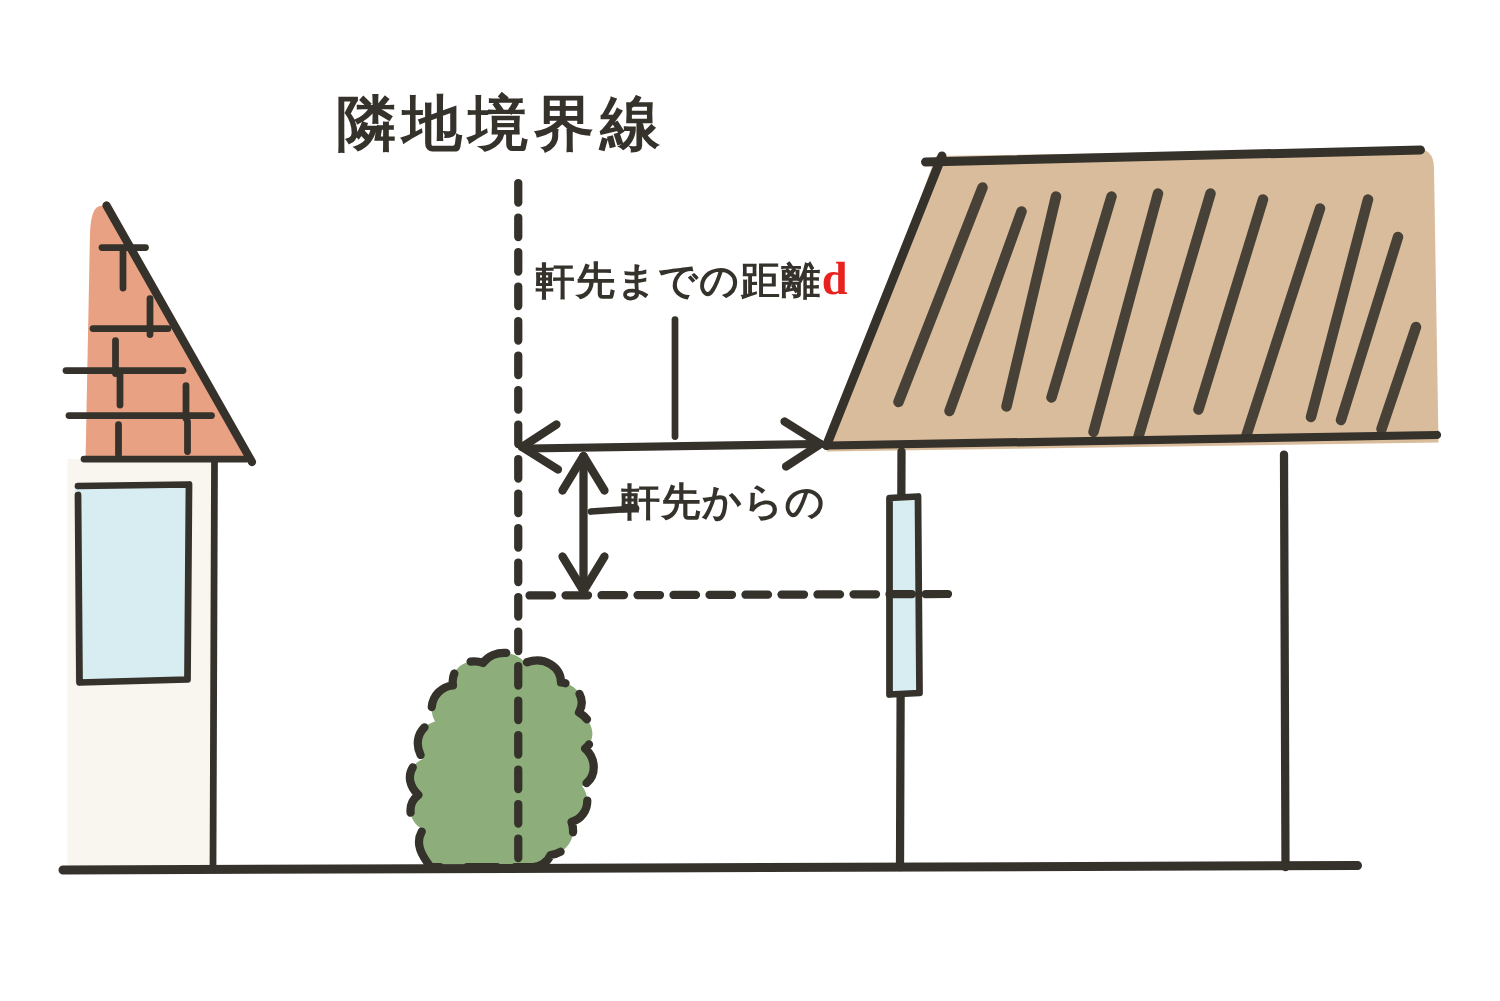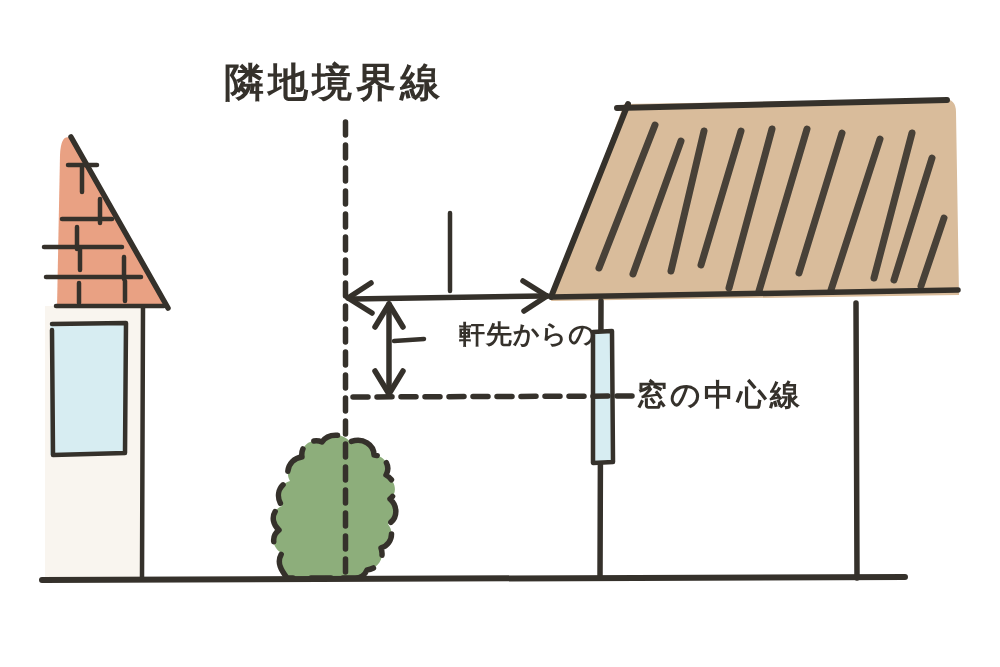--- a/index.html
+++ b/index.html
@@ -19,21 +19,21 @@
   .fill-wall{fill:var(--left-house-wall);}
   .fill-glass{fill:var(--window-glass);}
   .fill-right-roof{fill:var(--right-house-roof);}
   .fill-bush{fill:var(--bush-green);}
   .hatch{opacity:.88;}
   
   .label{position:absolute;color:var(--ink);font-weight:700;white-space:nowrap;}
   .label-boundary{left:224px;top:55px;font-size:40px;letter-spacing:4px;}
   .label-distance{left:357px;top:168px;font-size:26px;letter-spacing:1px;}
   .label-distance .accent{font-size:31px;}
-  .label-height{left:414px;top:317px;font-size:26px;line-height:35px;letter-spacing:1px;margin-left:45px;}
+  .label-height{left:414px;top:317px;font-size:26px;line-height:35px;letter-spacing:1px;}
   .label-height .line2{margin-left:13px;}
   .label-height .accent{font-size:31px;}
   .label-window{left:637px;top:375px;font-size:30px;letter-spacing:3px;}
   .accent{color:var(--accent-red);font-weight:800;}
 </style>
 </head>
 <body>
 
 <div class="canvas">
 
@@ -116,19 +116,21 @@
     </g>
 
     <g class="ink w4">
       <path d="M450,213 L450,291"></path>
       <path d="M394,341 L424,339"></path>
     </g>
   </svg>
 
   <div class="label label-boundary">隣地境界線</div>
 
+  <div class="label label-distance">
+    <span>軒先までの距離</span><span class="accent">d</span>
+  </div>
 
   <div class="label label-height">
     <div class="line1">軒先からの</div>
   </div>
 
-  <div class="label label-window">窓の中心線</div>
 </div>
 
 </body></html>

